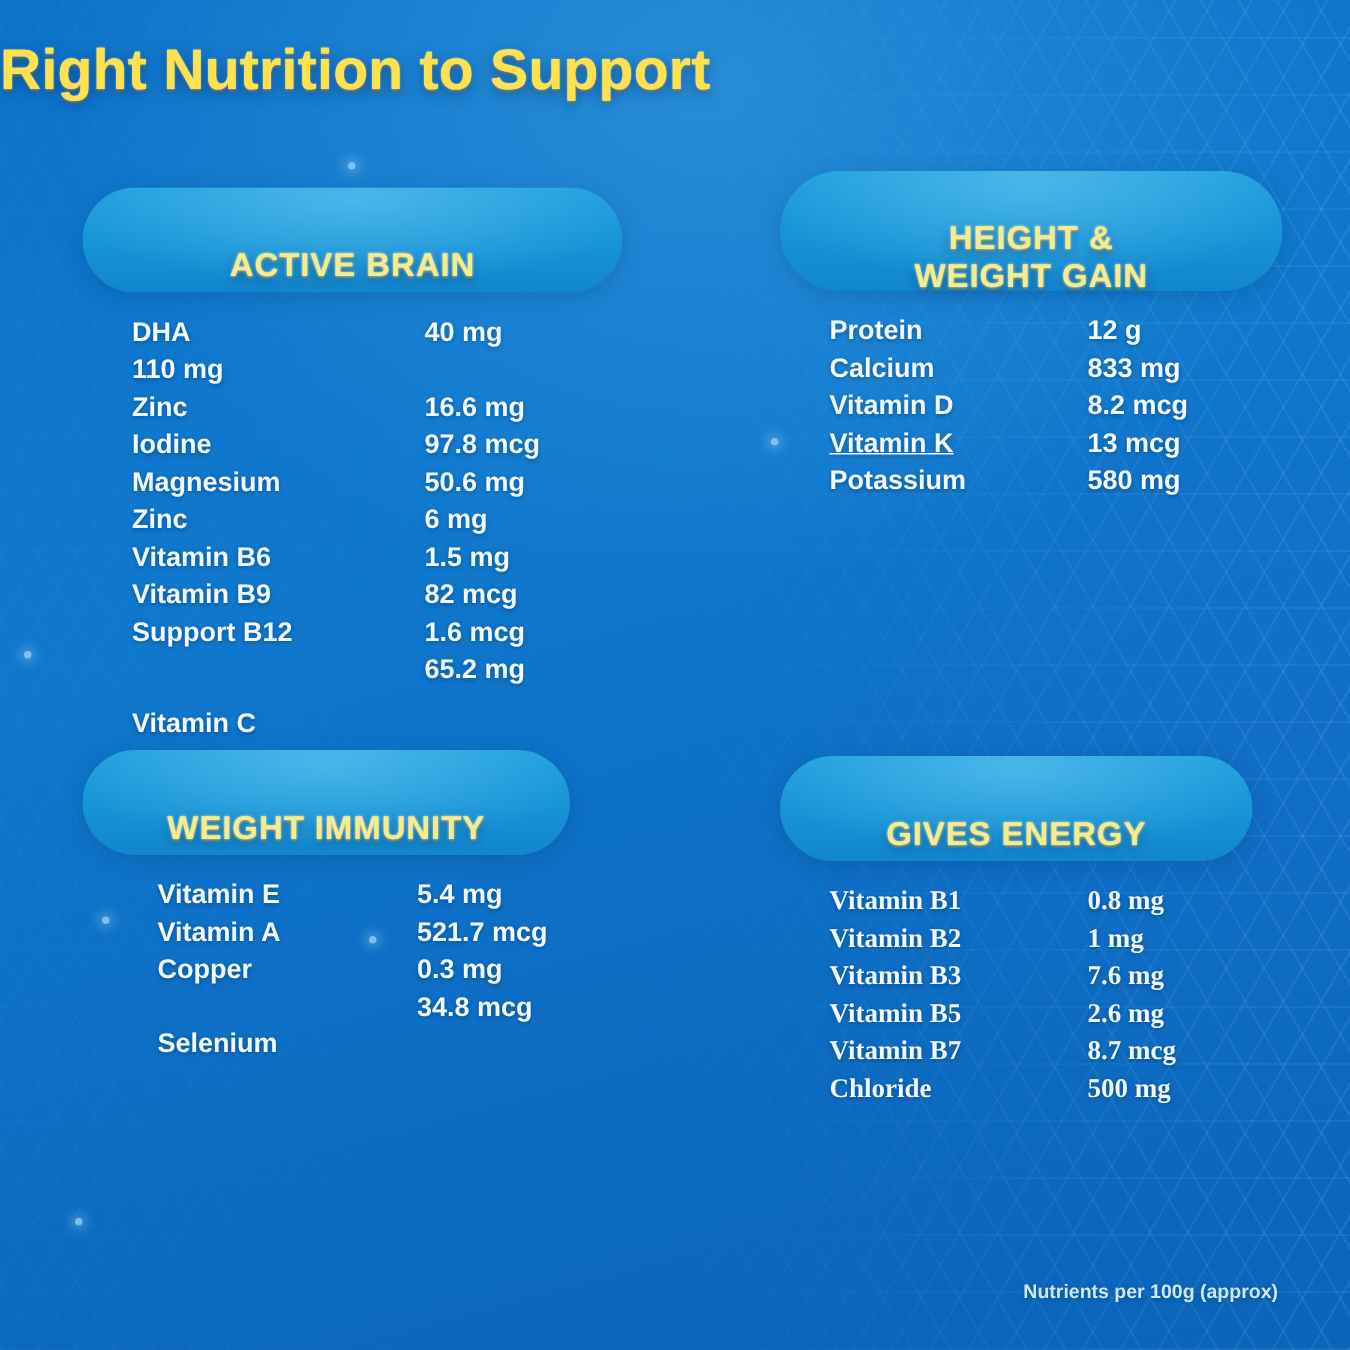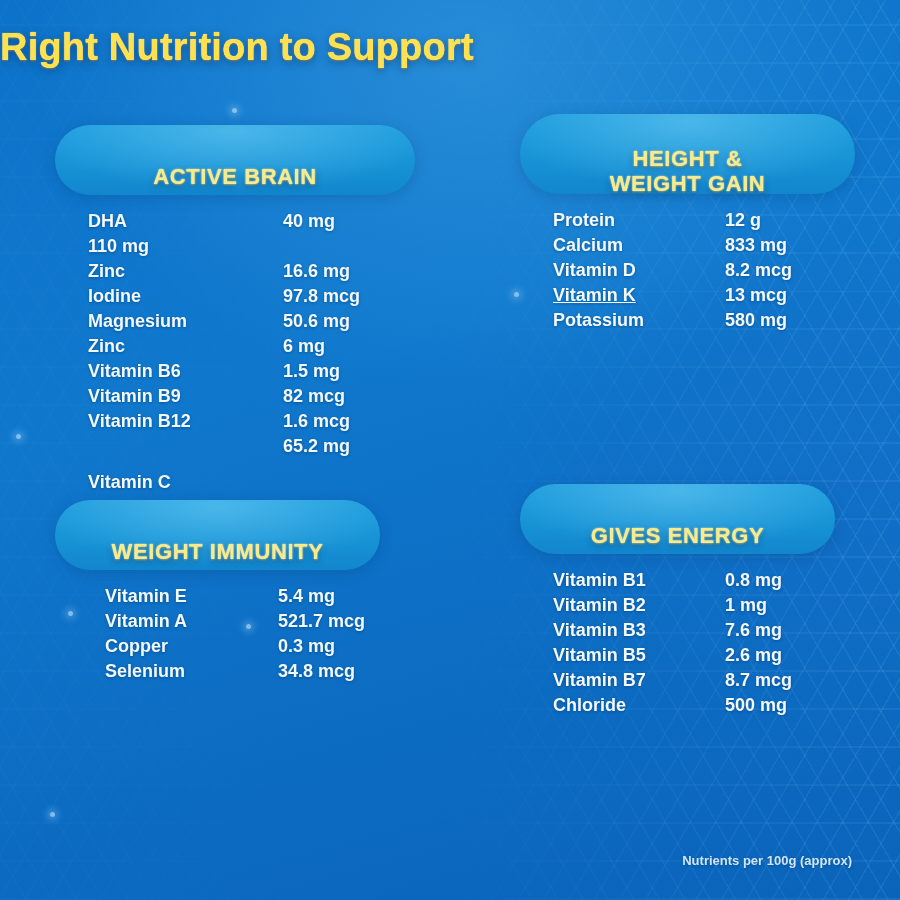--- a/index.html
+++ b/index.html
@@ -161,21 +161,21 @@
       </div>
       <div class="row">
         <span class="nutrient" style="width:195px;">Vitamin B6</span>
         <span class="amount">1.5 mg</span>
       </div>
       <div class="row">
         <span class="nutrient" style="width:195px;">Vitamin B9</span>
         <span class="amount">82 mcg</span>
       </div>
       <div class="row">
-        <span class="nutrient" style="width:195px;">Vitamin B12</span>
+        <span class="nutrient" style="width:195px;">Support B12</span>
         <span class="amount">1.6 mcg</span>
       </div>
       <div class="row">
         <span class="nutrient" style="width:195px;margin-top:36px;">Vitamin C</span>
         <span class="amount">65.2 mg</span>
       </div>
     </div>
   </div>
 
   <div class="panel" style="left:520px;top:114px;width:335px;">
@@ -220,31 +220,31 @@
       </div>
       <div class="row">
         <span class="nutrient" style="width:173px;">Vitamin A</span>
         <span class="amount">521.7 mcg</span>
       </div>
       <div class="row">
         <span class="nutrient" style="width:173px;">Copper</span>
         <span class="amount">0.3 mg</span>
       </div>
       <div class="row">
-        <span class="nutrient" style="width:173px;">Selenium</span>
+        <span class="nutrient" style="width:173px;margin-top:24px;">Selenium</span>
         <span class="amount">34.8 mcg</span>
       </div>
     </div>
   </div>
 
-  <div class="panel" style="left:520px;top:484px;width:315px;">
+  <div class="panel" style="left:520px;top:504px;width:315px;">
     <div class="pill" style="height:70px;">
       <span class="pill-label">GIVES ENERGY</span>
     </div>
-    <div class="rows" style="padding-left:33px;">
+    <div class="rows" style="padding-left:33px;font-family:Liberation Serif, serif;">
       <div class="row">
         <span class="nutrient" style="width:172px;">Vitamin B1</span>
         <span class="amount">0.8 mg</span>
       </div>
       <div class="row">
         <span class="nutrient" style="width:172px;">Vitamin B2</span>
         <span class="amount">1 mg</span>
       </div>
       <div class="row">
         <span class="nutrient" style="width:172px;">Vitamin B3</span>

